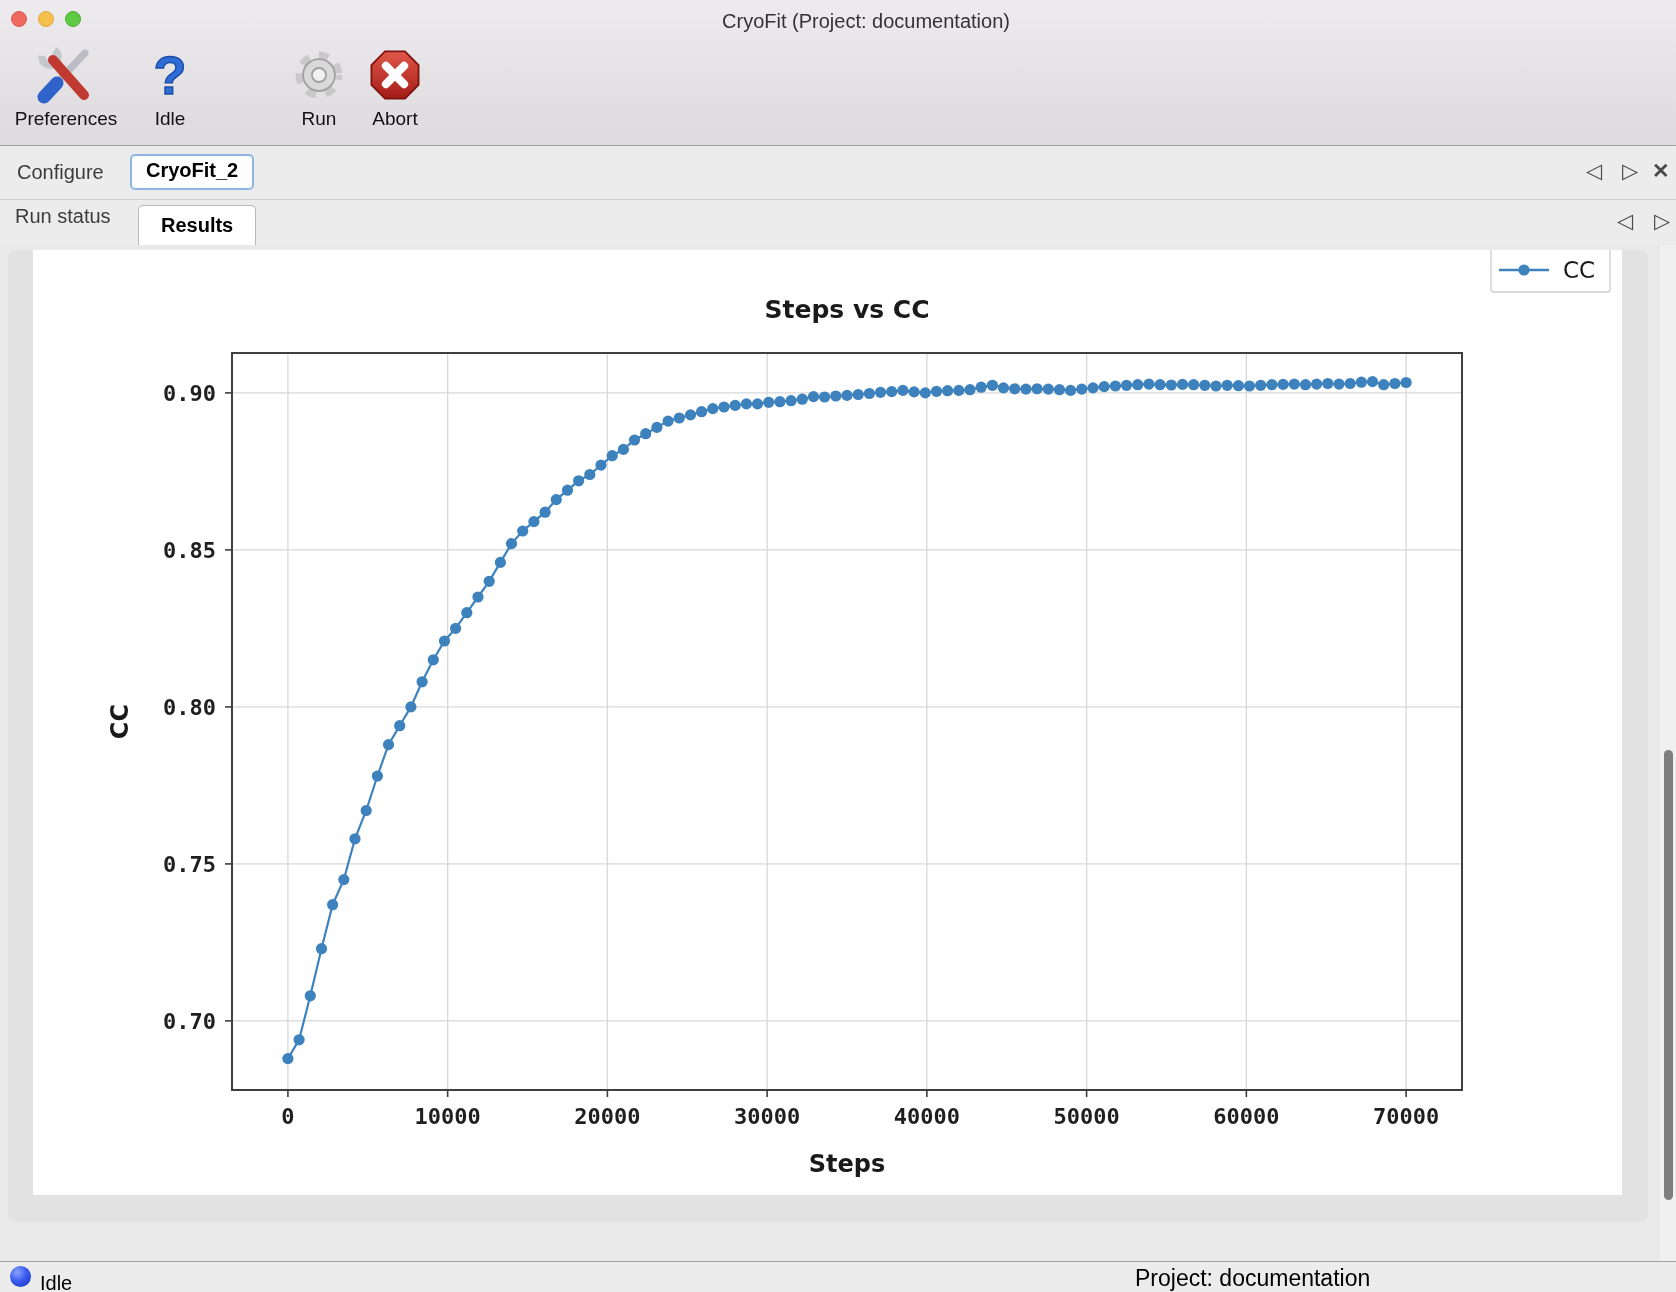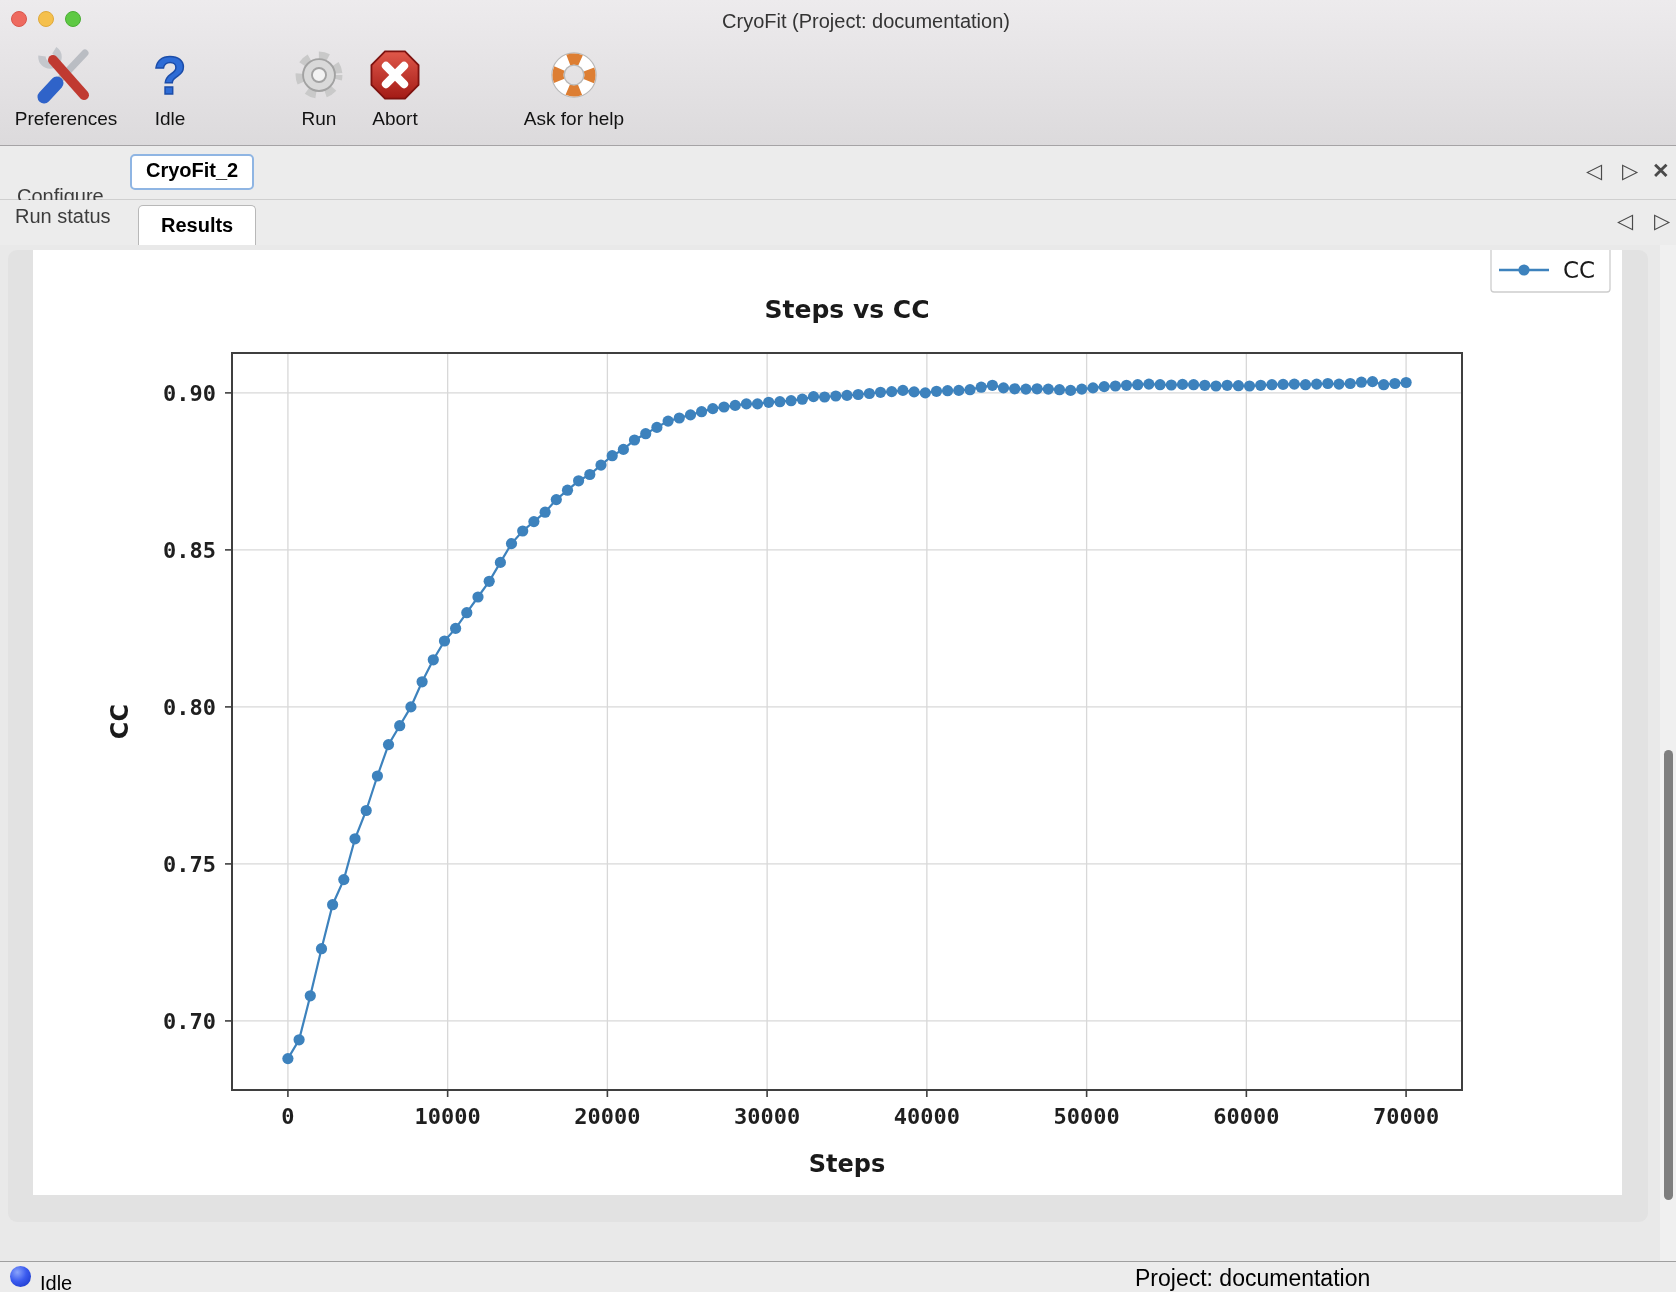--- a/index.html
+++ b/index.html
@@ -122,37 +122,26 @@
               </linearGradient>
             </defs>
             <polygon points="21,4 43,4 58,19 58,41 43,56 21,56 6,41 6,19" fill="url(#abg)" stroke="#7e120f" stroke-width="2"></polygon>
             <line x1="22" y1="20" x2="42" y2="40" stroke="#ffffff" stroke-width="9" stroke-linecap="round"></line>
             <line x1="42" y1="20" x2="22" y2="40" stroke="#ffffff" stroke-width="9" stroke-linecap="round"></line>
           </svg>
         </div>
         <div class="tlabel">Abort</div>
       </div>
 
-      <div class="tool" style="left:504px;width:140px;">
-        <div class="ticon">
-          <svg width="60" height="60" viewBox="0 0 64 60">
-            <circle cx="32" cy="30" r="23.5" fill="none" stroke="#b9b9b9" stroke-width="1.5"></circle>
-            <circle cx="32" cy="30" r="17" fill="none" stroke="#ffffff" stroke-width="12"></circle>
-            <circle cx="32" cy="30" r="17" fill="none" stroke="#dd7e33" stroke-width="12" stroke-dasharray="13.35 13.35" stroke-dashoffset="6.7"></circle>
-            <circle cx="32" cy="30" r="10.5" fill="none" stroke="#b9b9b9" stroke-width="1.5"></circle>
-          </svg>
-        </div>
-        <div class="tlabel">Ask for help</div>
-      </div>
 
     </div>
   </div>
 
   <div class="tabrow1">
-    <span class="plaintab" style="left:17px;top:15px;margin-top:24px;">Configure</span>
+    <span class="plaintab" style="left:17px;top:15px;">Configure</span>
     <span class="activetab1">CryoFit_2</span>
     <span class="navbtn" style="left:1586px;">◁</span>
     <span class="navbtn" style="left:1622px;">▷</span>
     <span class="navbtn navx" style="left:1652px;">✕</span>
   </div>
 
   <div class="tabrow2">
     <span class="plaintab" style="left:15px;top:5px;">Run status</span>
     <span class="activetab2">Results</span>
     <span class="navbtn b2" style="left:1617px;">◁</span>

